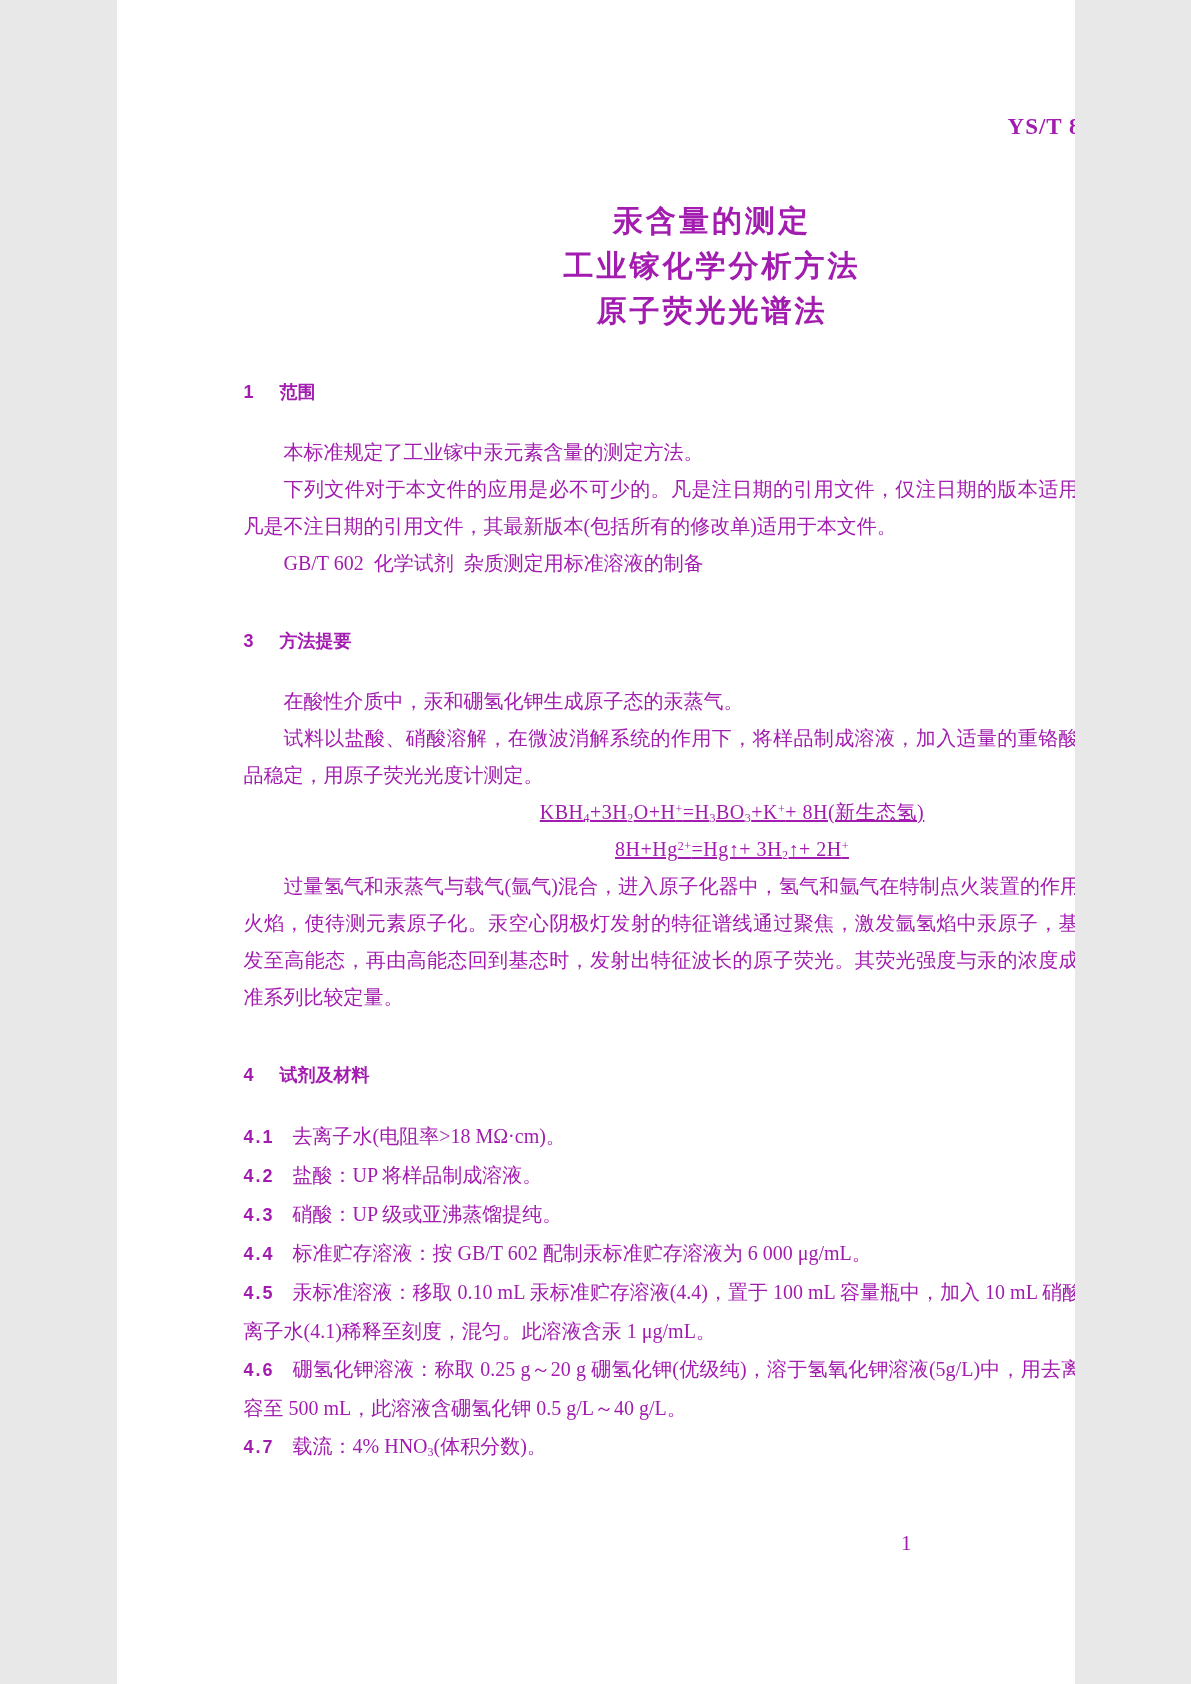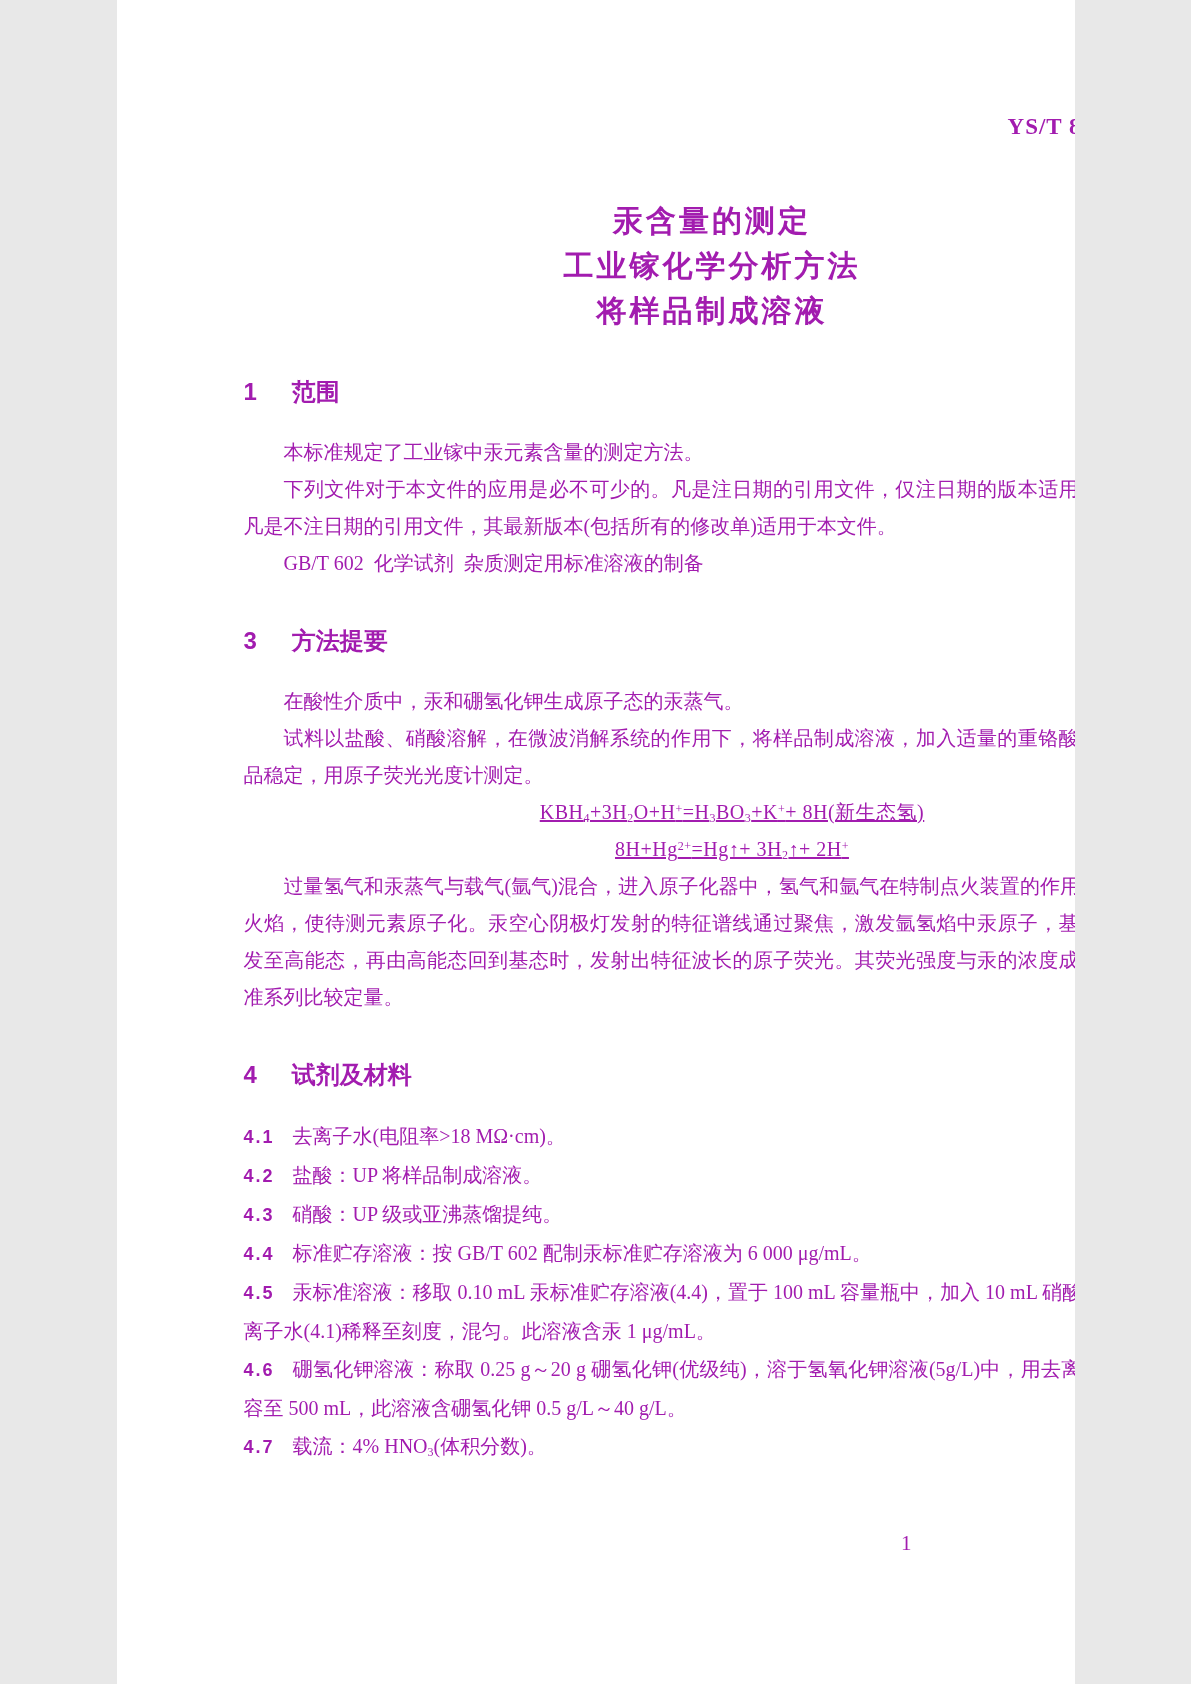--- a/index.html
+++ b/index.html
@@ -35,21 +35,21 @@
     font-weight: bold;
     font-size: 30px;
     line-height: 45px;
     letter-spacing: 3px;
   }
   .sec-h {
     margin-top: 46px;
     margin-bottom: 29px;
     font-family: "Liberation Sans", "DejaVu Sans", sans-serif;
     font-weight: bold;
-    font-size: 24px;
+    font-size: 18px;
     line-height: 26px;
   }
   .sec-h .sec-num { margin-right: 1.45em; }
   .para {
     margin: 0;
     font-size: 20px;
     line-height: 37px;
     text-align: justify;
     text-justify: inter-ideograph;
   }
@@ -86,21 +86,21 @@
 <body>
 
 <div class="page">
   <div class="content">
 
     <div class="doc-header">YS/T 872—2013</div>
 
     <div class="title-block">
       <div>汞含量的测定</div>
       <div>工业镓化学分析方法</div>
-      <div>将样品制成溶液</div>
+      <div>原子荧光光谱法</div>
     </div>
 
     <section>
       <div class="sec-h">
         <span class="sec-num">1</span><span>范围</span>
       </div>
       <p class="para indent">本标准规定了工业镓中汞元素含量的测定方法。</p>
     </section>
 
     <section>

